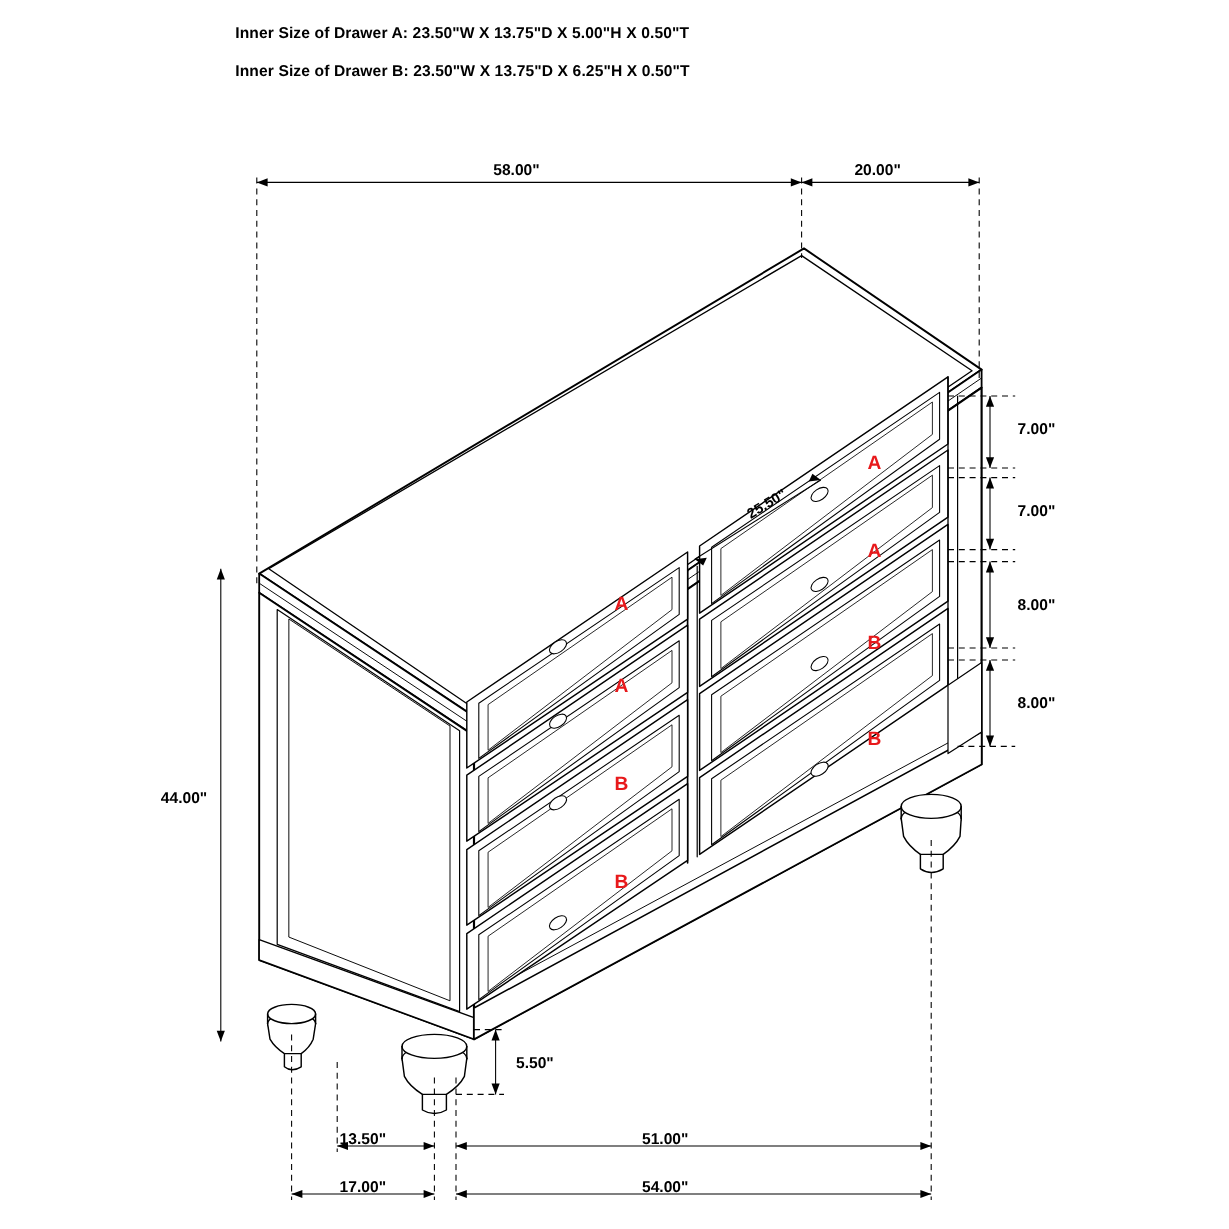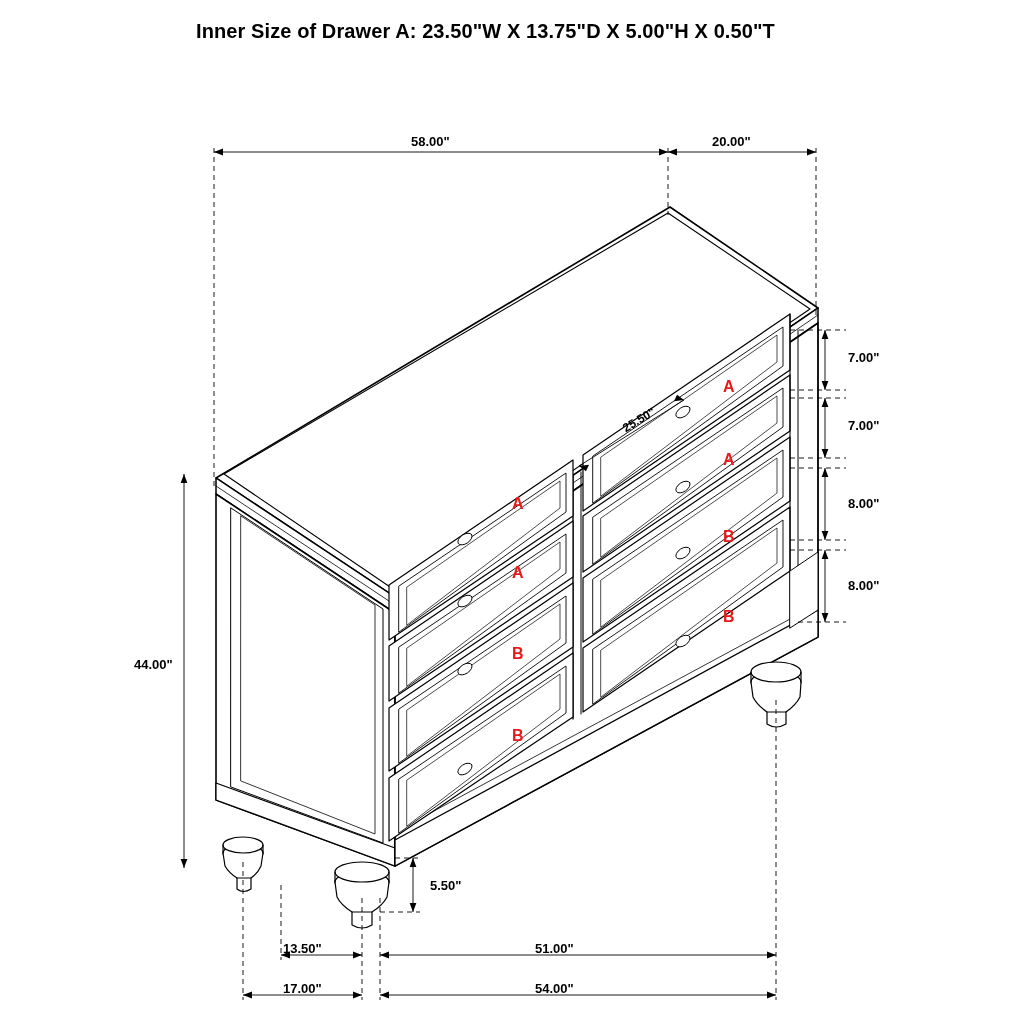--- a/index.html
+++ b/index.html
@@ -8,21 +8,21 @@
     background:#ffffff;
     font-family:"Liberation Sans", sans-serif;
     position:relative;
     overflow:hidden;
   }
   #stage{position:absolute;left:0;top:0;width:1024px;height:1024px;}
   svg#art{position:absolute;left:0;top:0;width:1024px;height:1024px;}
   .hdr{
     position:absolute;
     font-weight:bold;
-    font-size:20px;
+    font-size:13px;
     color:#000;
     white-space:nowrap;
     letter-spacing:0.1px;
   }
   .dimlbl{
     position:absolute;
     font-weight:bold;
     font-size:13px;
     color:#000;
     white-space:nowrap;
@@ -38,20 +38,21 @@
   .rot{
     transform-origin:left top;
   }
 </style>
 </head>
 <body>
 
 <div id="stage">
 
   <div class="hdr" style="left:196px;top:20px;">Inner Size of Drawer A: 23.50"W X 13.75"D X 5.00"H X 0.50"T</div>
+  <div class="hdr" style="left:196px;top:51px;">Inner Size of Drawer B: 23.50"W X 13.75"D X 6.25"H X 0.50"T</div>
 
   <svg id="art" viewBox="0 0 1024 1024">
     <g fill="none" stroke="#000" stroke-width="1.4" stroke-linejoin="round" stroke-linecap="round">
 
       <polygon points="216,478 670,207 818,308 395,597" fill="#ffffff" stroke="#000" stroke-width="1.6"></polygon>
       <polygon points="224,474 668,213 810,309 396,591" fill="#ffffff" stroke="#000" stroke-width="1.1"></polygon>
 
       <polygon points="216,478 395,597 395,613 216,494" fill="#ffffff" stroke="#000" stroke-width="1.5"></polygon>
       <polygon points="395,597 818,308 818,323 395,613" fill="#ffffff" stroke="#000" stroke-width="1.5"></polygon>
       <line x1="216" y1="486" x2="395" y2="605" stroke="#000" stroke-width="0.8"></line>

